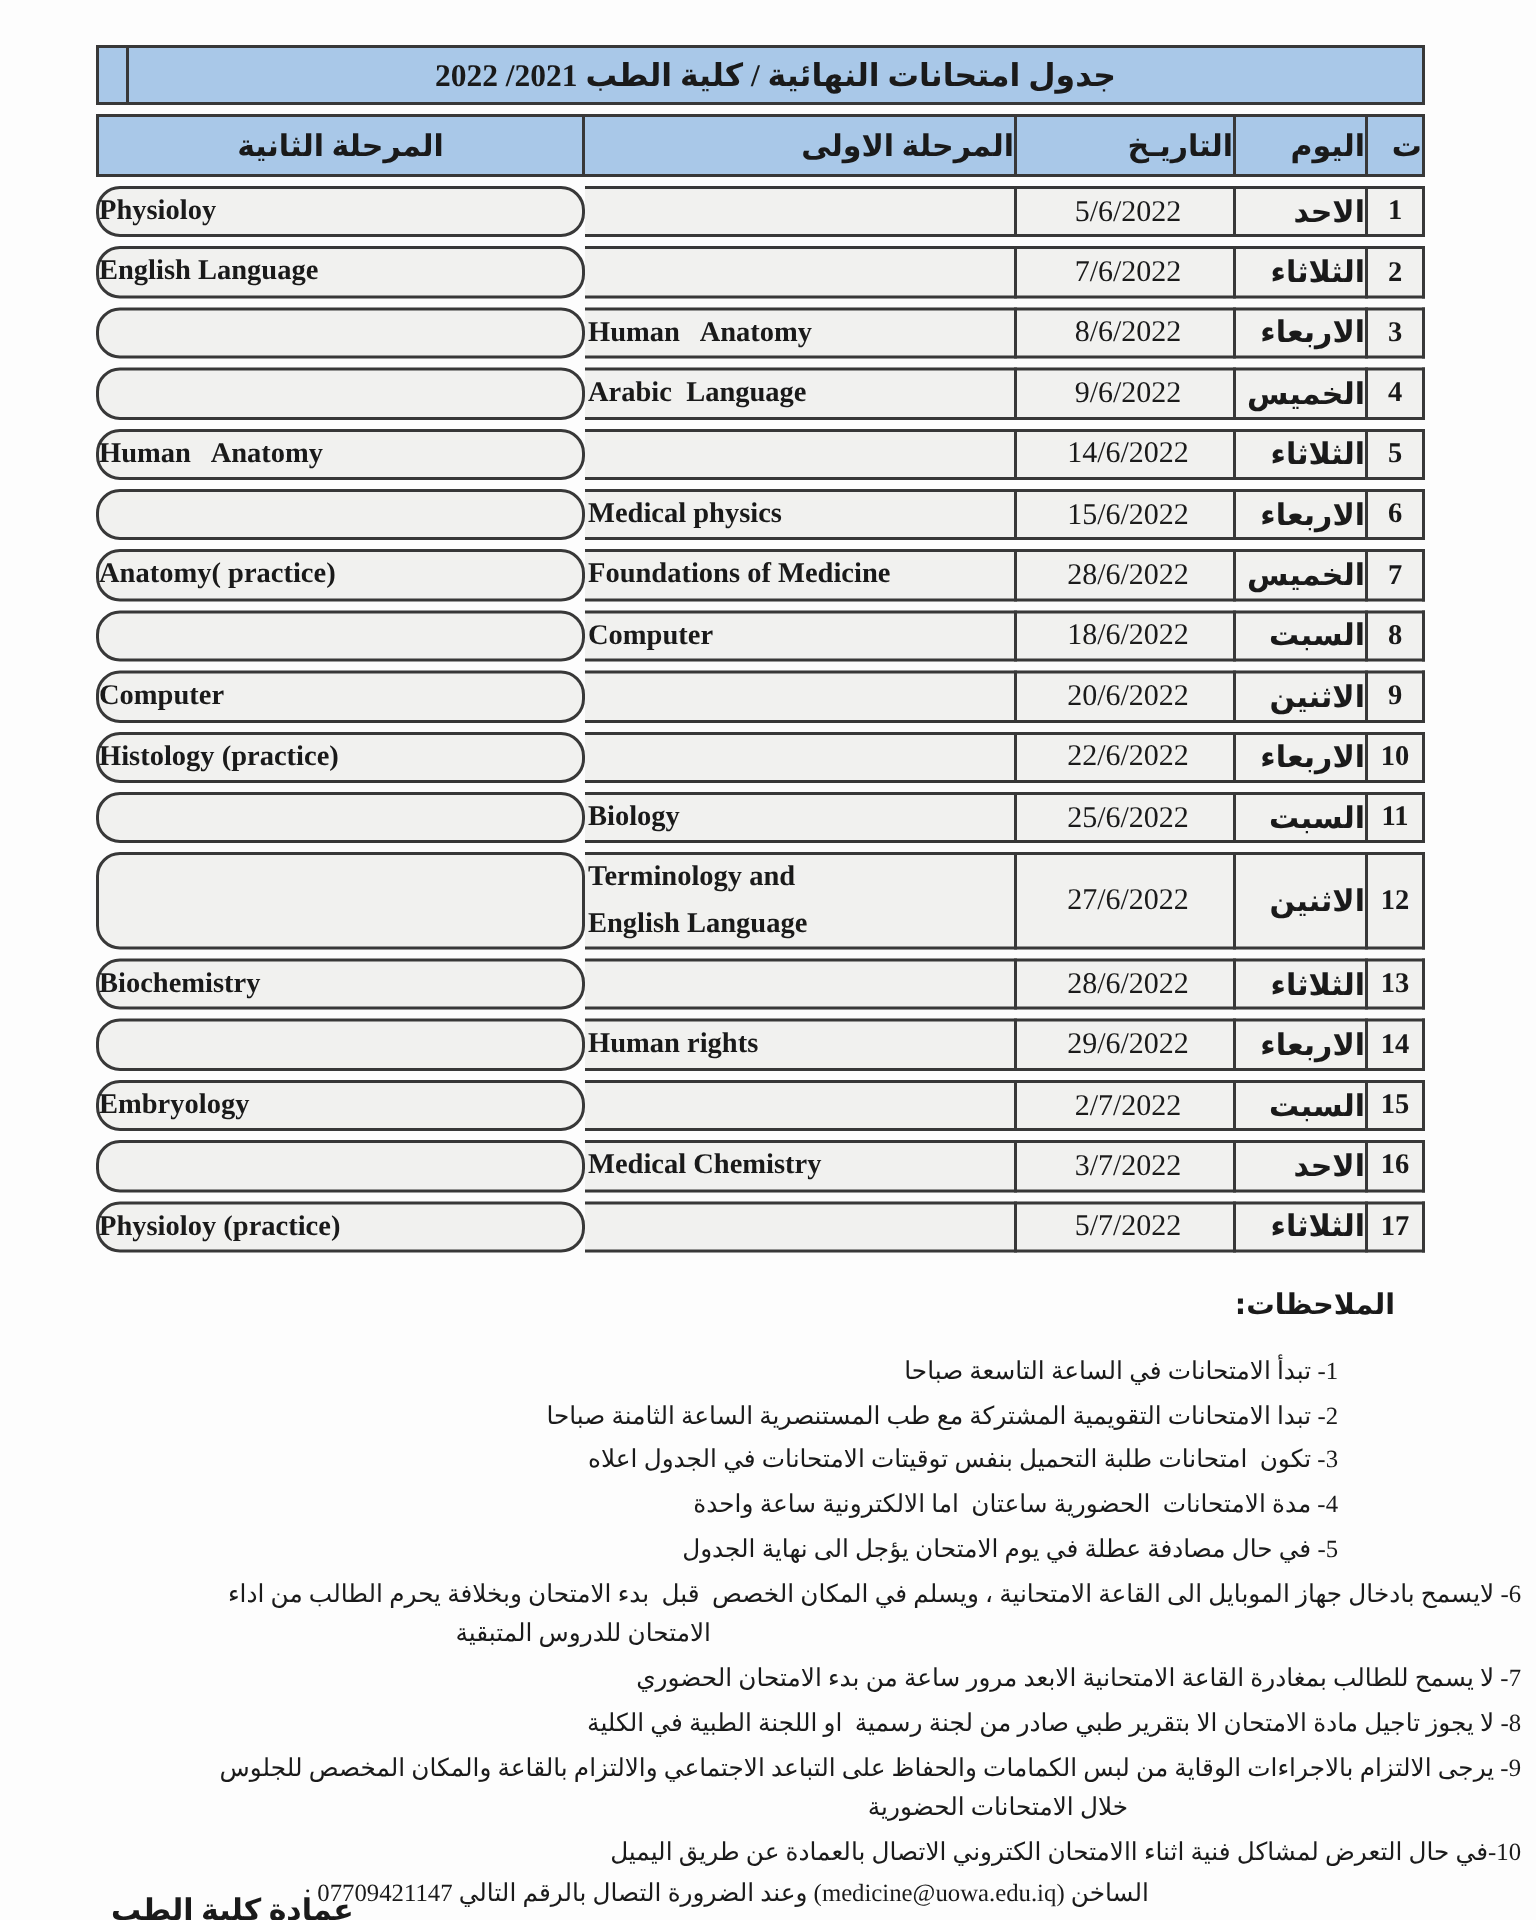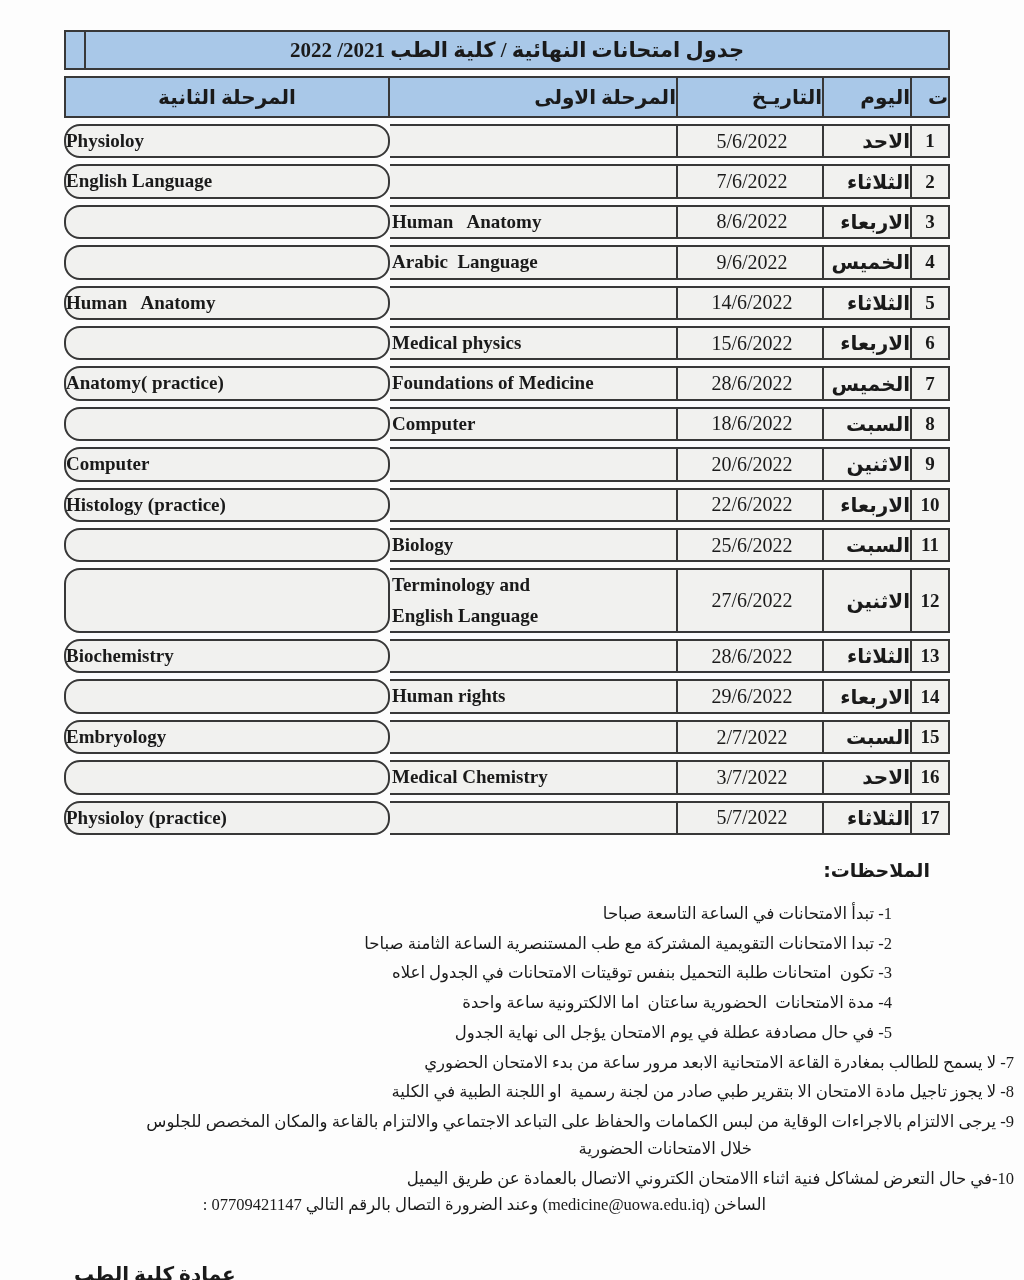--- a/index.html
+++ b/index.html
@@ -262,20 +262,22 @@
       <div class="note note-1">1- تبدأ الامتحانات في الساعة التاسعة صباحا</div>
 
       <div class="note note-2">2- تبدا الامتحانات التقويمية المشتركة مع طب المستنصرية الساعة الثامنة صباحا</div>
 
       <div class="note note-3">3- تكون  امتحانات طلبة التحميل بنفس توقيتات الامتحانات في الجدول اعلاه</div>
 
       <div class="note note-4">4- مدة الامتحانات  الحضورية ساعتان  اما الالكترونية ساعة واحدة</div>
 
       <div class="note note-5">5- في حال مصادفة عطلة في يوم الامتحان يؤجل الى نهاية الجدول</div>
 
+      <div class="note note-6">6- لايسمح بادخال جهاز الموبايل الى القاعة الامتحانية ، ويسلم في المكان الخصص  قبل  بدء الامتحان وبخلافة يحرم الطالب من اداء
+الامتحان للدروس المتبقية</div>
 
       <div class="note note-7">7- لا يسمح للطالب بمغادرة القاعة الامتحانية الابعد مرور ساعة من بدء الامتحان الحضوري</div>
 
       <div class="note note-8">8- لا يجوز تاجيل مادة الامتحان الا بتقرير طبي صادر من لجنة رسمية  او اللجنة الطبية في الكلية</div>
 
       <div class="note note-9">9- يرجى الالتزام بالاجراءات الوقاية من لبس الكمامات والحفاظ على التباعد الاجتماعي والالتزام بالقاعة والمكان المخصص للجلوس
 خلال الامتحانات الحضورية</div>
 
       <div class="note note-10">10-في حال التعرض لمشاكل فنية اثناء االامتحان الكتروني الاتصال بالعمادة عن طريق اليميل
 الساخن (medicine@uowa.edu.iq) وعند الضرورة التصال بالرقم التالي 07709421147 :</div>

